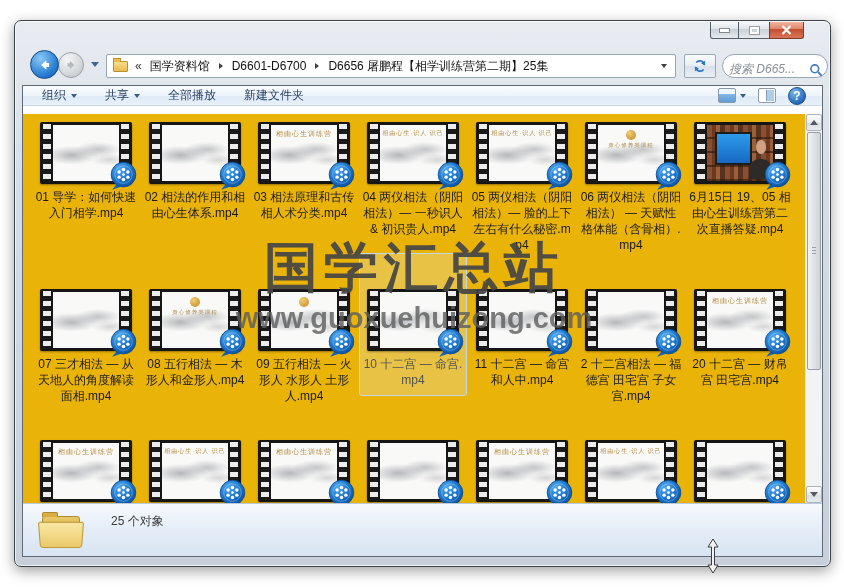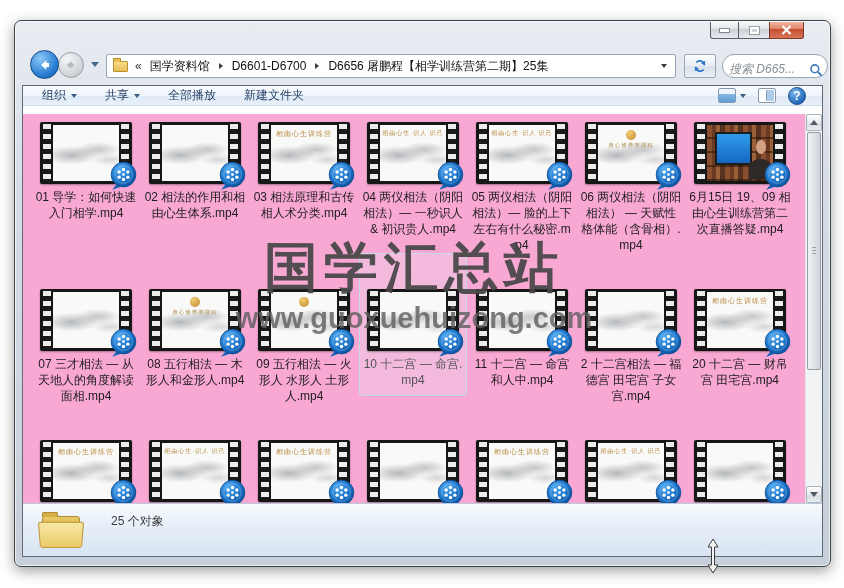--- a/index.html
+++ b/index.html
@@ -56,21 +56,21 @@
   .tb-item{display:flex;align-items:center;gap:5px;padding:4px 9px;margin-right:10px;border-radius:2px;cursor:default;}
   .caret{width:0;height:0;border-left:3.5px solid transparent;border-right:3.5px solid transparent;border-top:4px solid #3a5d82;}
   .tb-right{margin-left:auto;display:flex;align-items:center;gap:12px;padding-right:6px;}
   .views-ic{width:18px;height:15px;border:1px solid #8a9aac;border-radius:2px;
     background:linear-gradient(180deg,#eef6fd 0 42%,#84b6e4 42%,#5f9cd4);}
   .pane-ic{width:18px;height:15px;border:1px solid #8a9aac;border-radius:2px;background:#fff;position:relative;}
   .pane-ic::after{content:"";position:absolute;top:1px;bottom:1px;right:1px;width:7px;background:#aecdeb;border-left:1px solid #8a9aac;}
   .help-ic{width:18px;height:18px;border-radius:50%;border:1px solid #1c4f8c;color:#fff;font-size:12px;font-weight:bold;
     text-align:center;line-height:17px;background:radial-gradient(circle at 35% 28%,#7db9ec,#2a6fc0 65%,#1a4f92);}
   
-  .content{position:absolute;top:28px;left:0;right:0;bottom:53px;background:#f9a8d4;overflow:hidden;}
+  .content{position:absolute;top:28px;left:0;right:0;bottom:53px;background:#eab308;overflow:hidden;}
   .tilerow{position:absolute;left:12px;display:flex;}
   .r1{top:8px}.r2{top:175px}.r3{top:326px}
   .tile{width:102px;margin-right:7px;position:relative;z-index:1;}
   .tile.selected::before{content:"";position:absolute;left:-3px;right:-3px;top:-36px;bottom:8px;
     border:1px solid #c3d9ea;background:rgba(226,240,250,.25);border-radius:3px;}
   .thumb{position:relative;width:92px;height:62px;margin:0 auto;background:#161616;border-radius:2px;
     box-shadow:0 1px 2px rgba(0,0,0,.35);}
   .holes{position:absolute;top:2px;bottom:2px;width:8px;
     background:repeating-linear-gradient(180deg,#ececec 0 5px,#1a1a1a 5px 10px);}
   .holes.l{left:3px}.holes.r{right:3px}
@@ -399,21 +399,21 @@
         <circle cx="17" cy="16" r="9.6" fill="none" stroke="#dcedfc" stroke-width=".7" opacity=".5"></circle>
         <circle cx="17" cy="21.5" r="1.9" fill="#fff"></circle>
                   <circle cx="12.2" cy="18.8" r="1.9" fill="#fff"></circle>
         <circle cx="12.2" cy="13.2" r="1.9" fill="#fff"></circle>
                   <circle cx="17" cy="10.5" r="1.9" fill="#fff"></circle>
         <circle cx="21.8" cy="13.2" r="1.9" fill="#fff"></circle>
                   <circle cx="21.8" cy="18.8" r="1.9" fill="#fff"></circle>
         <circle cx="17" cy="16" r="1.5" fill="#fff"></circle>
       </svg>
     </div>
-    <div class="label">6月15日 19、09 相由心生训练营第二次直播答疑.mp4</div>
+    <div class="label">6月15日 19、05 相由心生训练营第二次直播答疑.mp4</div>
   </div>
           </div>
         <div class="tilerow r2">
             <div class="tile t-ink">
     <div class="thumb">
       <span class="holes l"></span>
       <span class="holes r"></span>
       <div class="frame">
         
         

